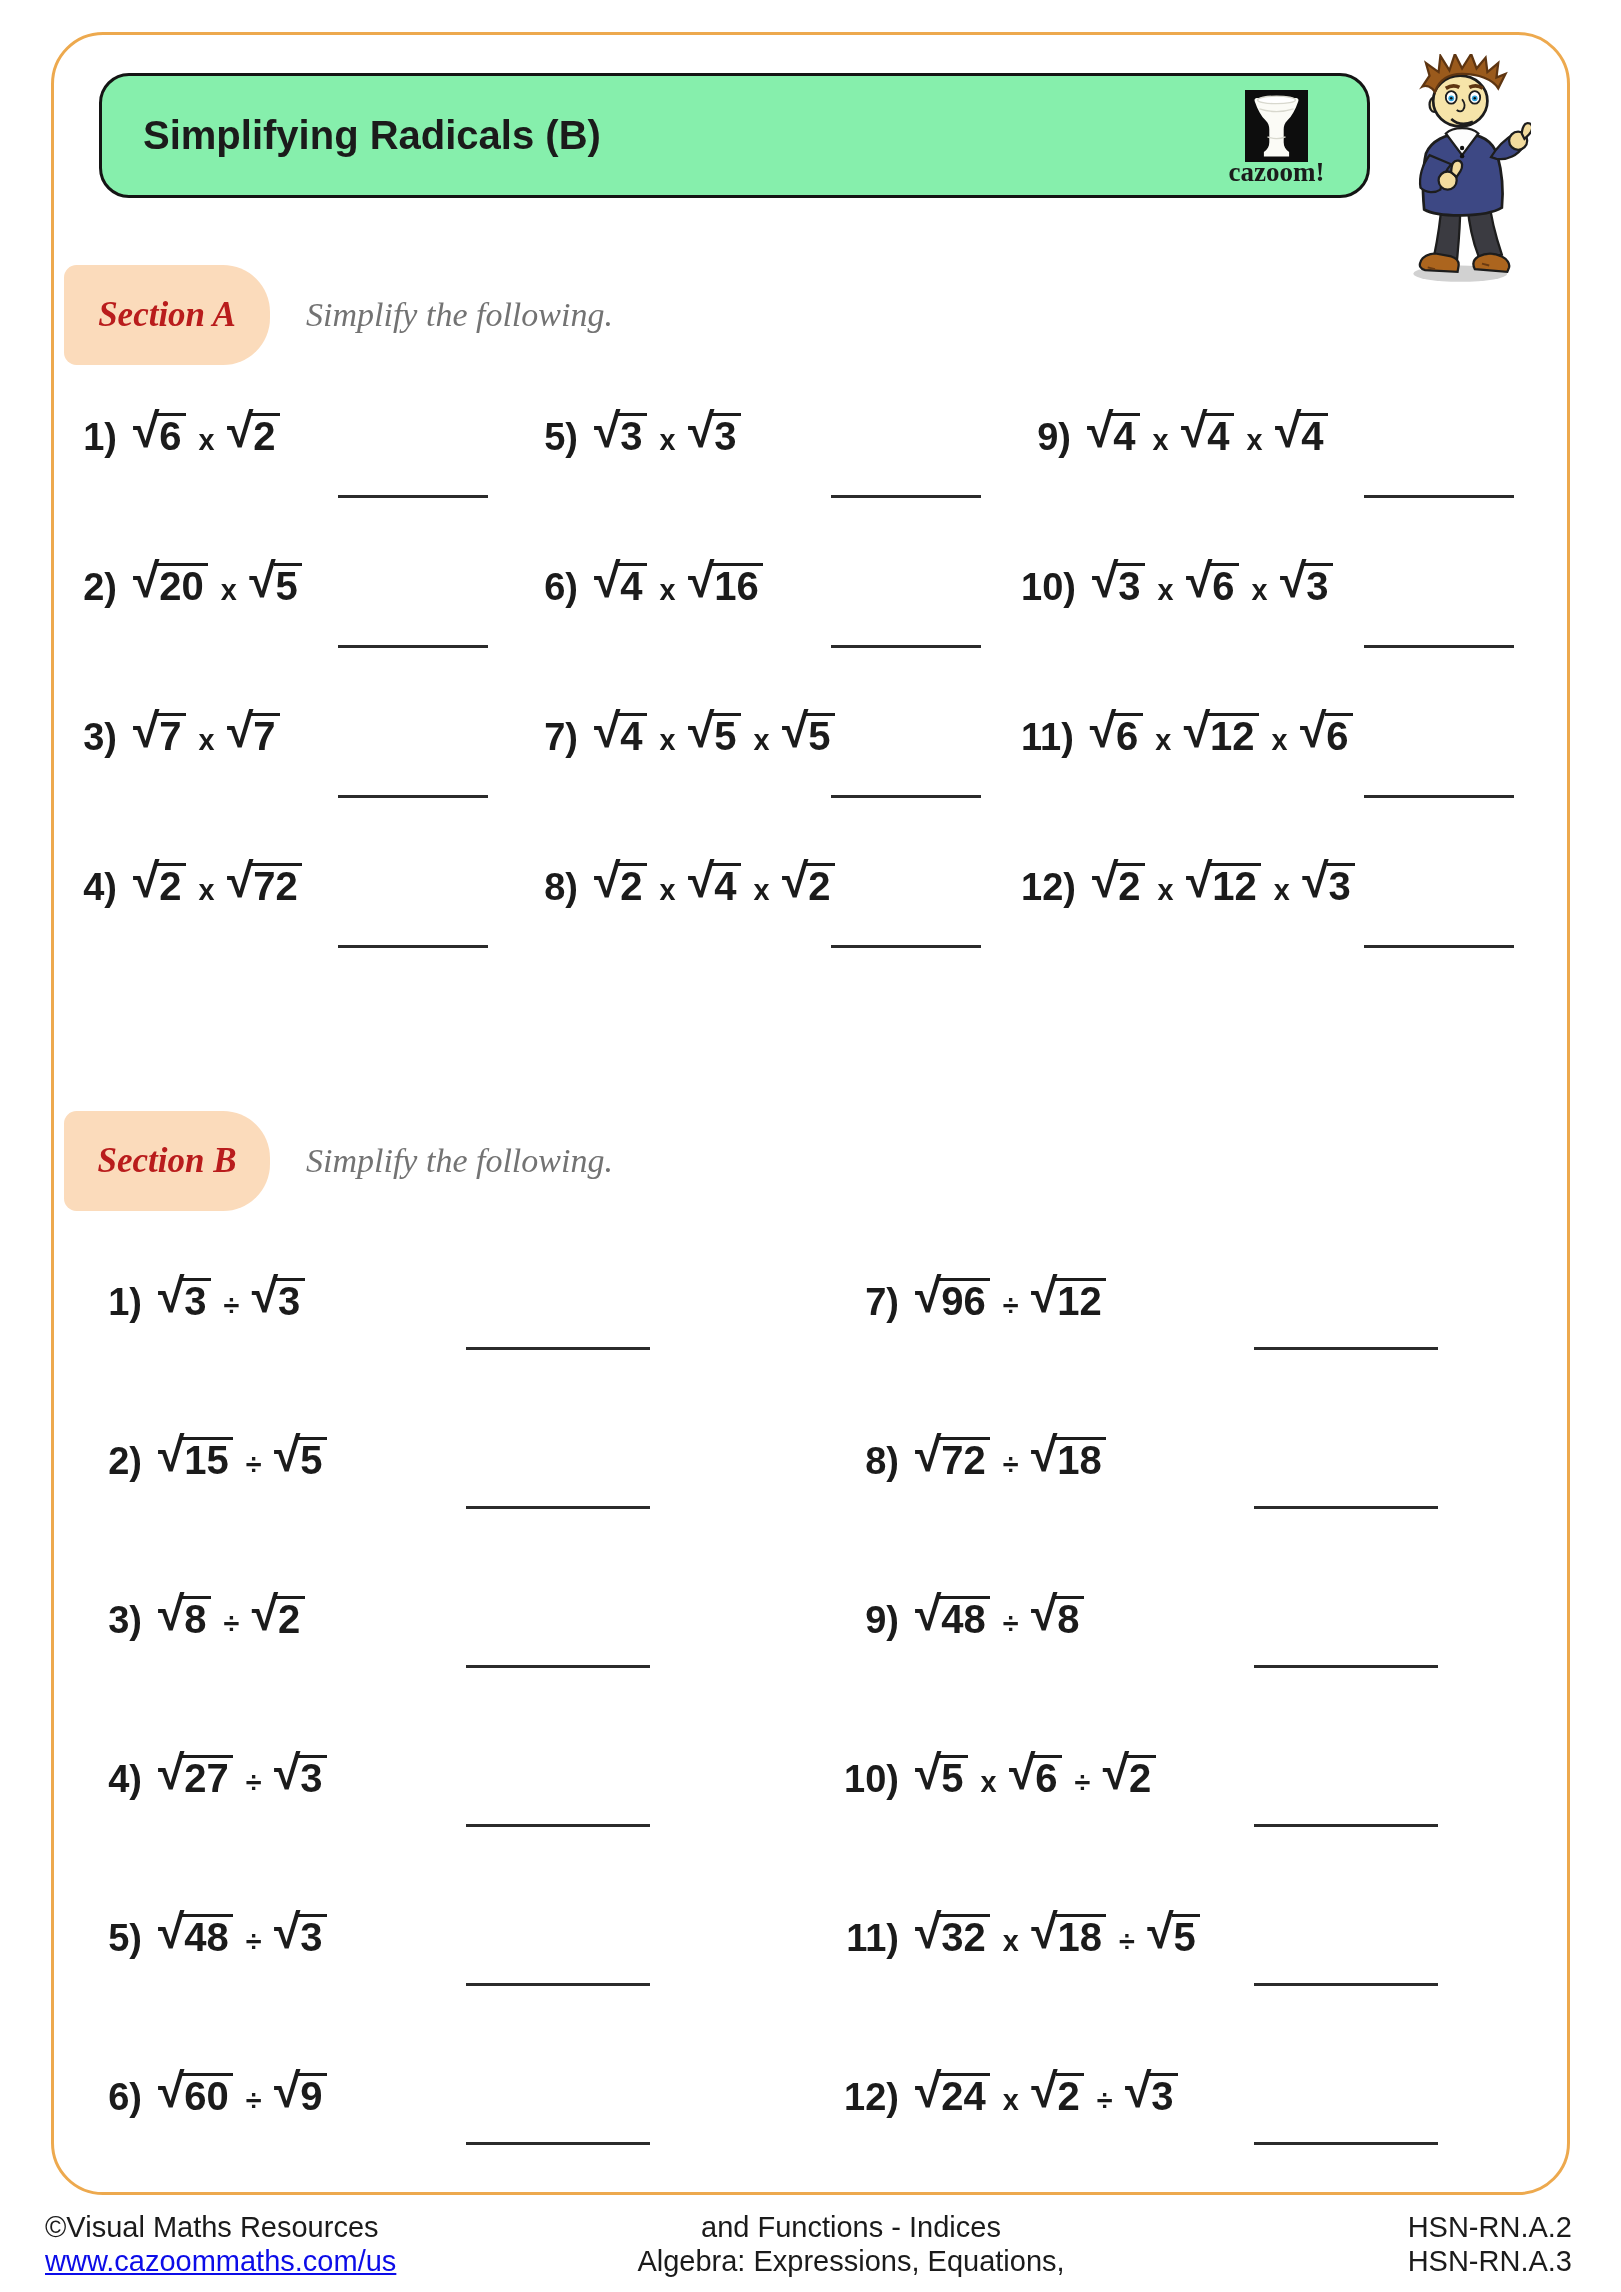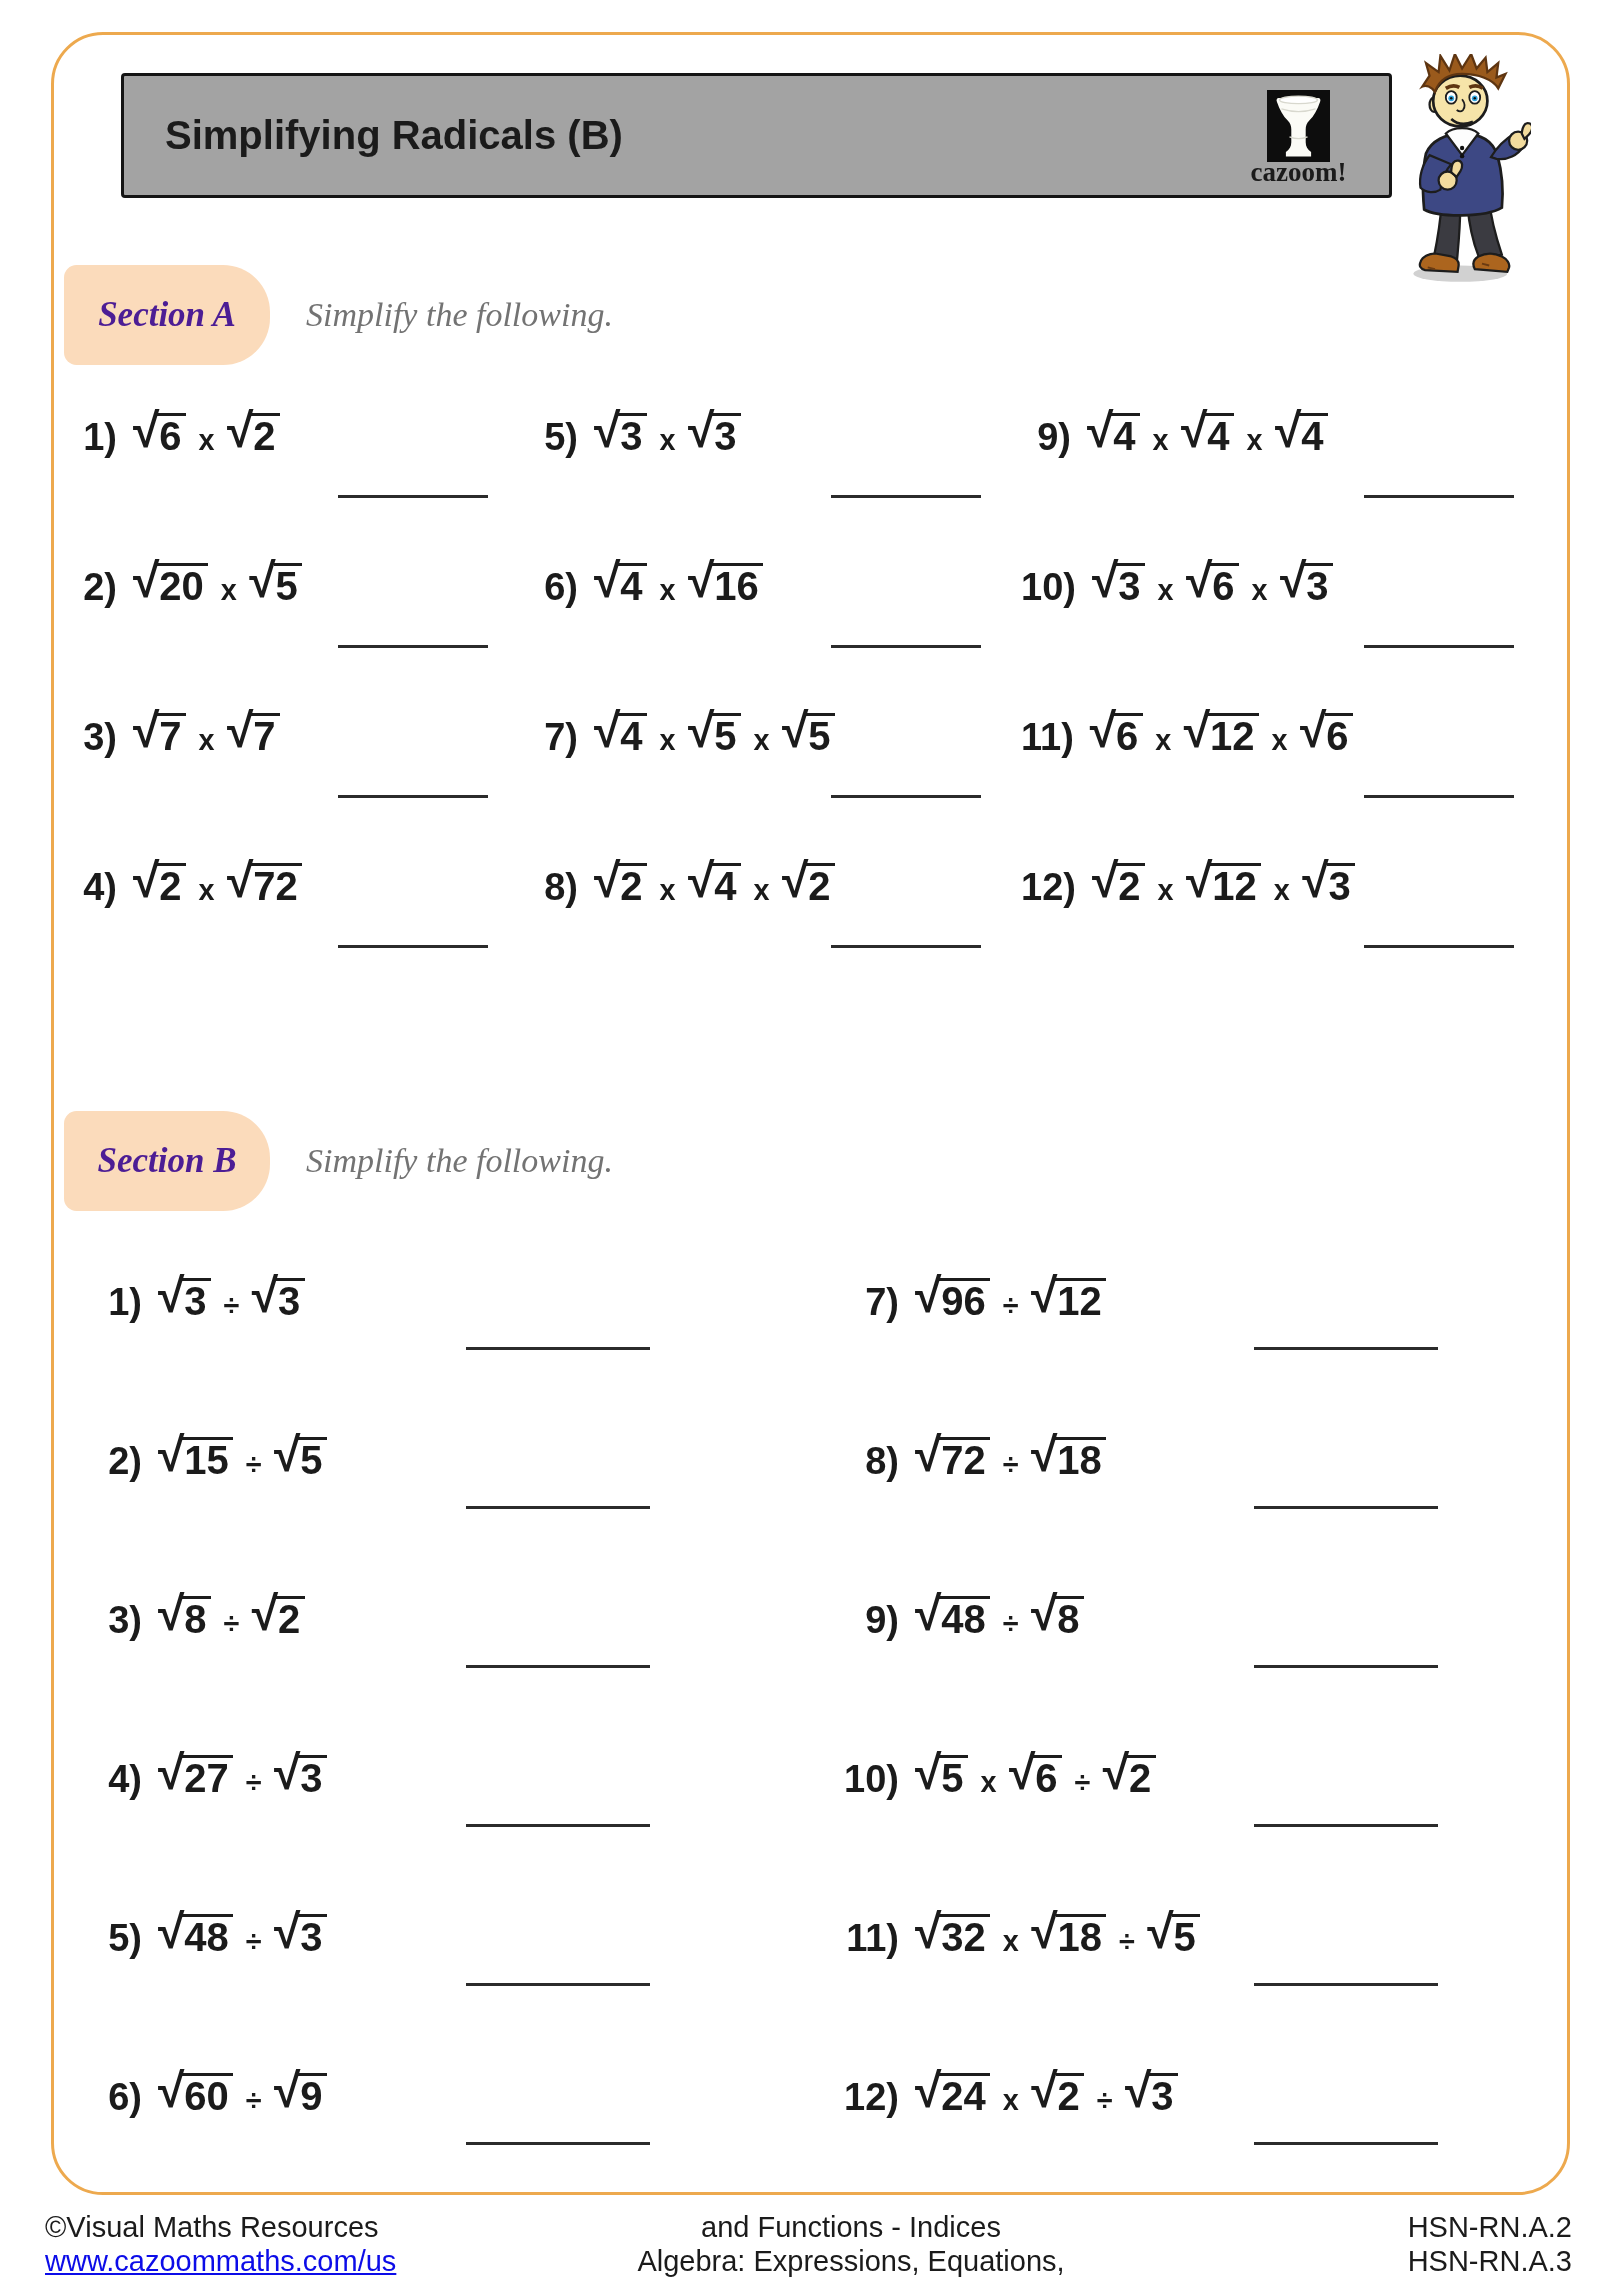--- a/index.html
+++ b/index.html
@@ -7,33 +7,33 @@
     width:1622px;height:2293px;position:relative;background:#ffffff;
     font-family:"Liberation Sans",sans-serif;color:#1b1b1b;overflow:hidden;
   }
   .frame{
     position:absolute;left:51px;top:32px;width:1513px;height:2157px;
     border:3.6px solid #EDA94E;border-radius:52px;background:transparent;
   }
   
   .title-box{
     position:absolute;left:99px;top:73px;width:1265px;height:119px;
-    background:#a3a3a3;border:3.6px solid #141414;border-radius:4px;
-    display:flex;align-items:center;margin-left:22px;
+    background:#86efac;border:3.6px solid #141414;border-radius:30px;
+    display:flex;align-items:center;
   }
   .title-box h1{margin:0 0 0 41px;font-size:40px;font-weight:700;letter-spacing:0;}
   .logo{position:absolute;right:27px;top:14.3px;width:127px;text-align:center;}
   .logo svg{width:63px;height:72px;display:block;margin:0 auto;}
   .brand{font-family:"Liberation Serif",serif;font-weight:700;font-size:27px;line-height:27px;margin-top:-3.6px;}
   .mascot{position:absolute;left:1395px;top:54px;width:136px;height:235px;}
   
   .badge{
     position:absolute;left:64px;width:206px;height:100px;background:#FBDBBB;
     border-radius:12.5px 47px 47px 12.5px;display:flex;align-items:center;justify-content:center;
-    font-family:"Liberation Serif",serif;font-style:italic;font-weight:700;font-size:35px;color:#4c1d95;
+    font-family:"Liberation Serif",serif;font-style:italic;font-weight:700;font-size:35px;color:#b91c1c;
   }
   .instruction{
     position:absolute;left:306px;height:100px;display:flex;align-items:center;
     font-family:"Liberation Serif",serif;font-style:italic;font-size:34px;color:#737373;
   }
   #badge-a,#instr-a{top:265px;}
   #badge-b,#instr-b{top:1111px;}
   
   .grid{position:absolute;display:flex;}
   #grid-a{left:67px;top:405px;width:1487px;}

